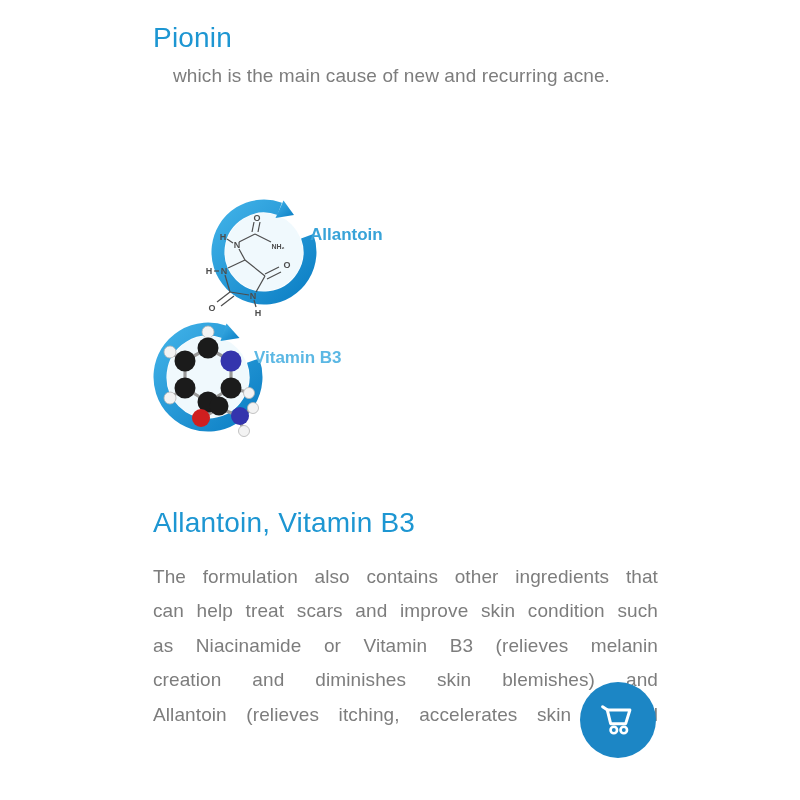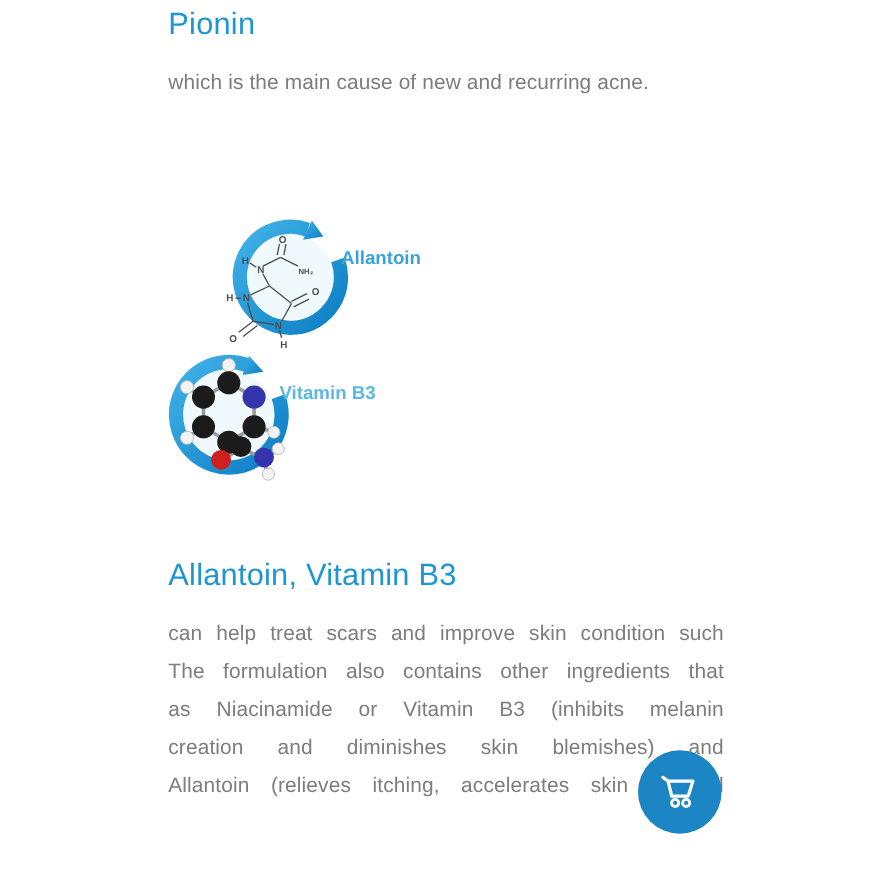--- a/index.html
+++ b/index.html
@@ -7,31 +7,31 @@
     width:800px;height:800px;position:relative;overflow:hidden;
     background:var(--page-bg,#fff);
     font-family:"Liberation Sans","DejaVu Sans",sans-serif;
   }
   .content{position:absolute;left:153px;top:0;width:505px;}
   .heading{
     position:absolute;left:0;margin:0;width:505px;
     font-size:28px;font-weight:400;line-height:42px;
     color:var(--heading,#1d96d2);letter-spacing:.2px;
   }
-  #heading-pionin{top:1px;}
+  #heading-pionin{top:17px;}
   #heading-allantoin{top:502px;}
   .para{
     position:absolute;left:0;width:505px;
     font-size:19px;line-height:34.4px;color:var(--body,#7d7d7d);
     letter-spacing:.1px;
   }
   #para-pionin{top:59px;}
   #para-allantoin{top:560px;}
   .tline{text-align:justify;text-align-last:justify;white-space:normal;}
-  .tline-last{text-align-last:left;}
+  .tline-last{text-align-last:left;margin-left:20px;}
   .figure{position:absolute;left:0;top:192px;}
   .mol-label{font-size:17px;font-weight:700;}
   .lbl-allantoin{fill:var(--allantoin-label,#38a3d8);}
   .lbl-vitamin{fill:var(--vitamin-label,#5cb8e4);}
   .atom{font-size:9px;fill:#4d4d4d;font-weight:700;text-anchor:middle;}
   .atom-sm{font-size:7px;}
   .bond{stroke:#4d4d4d;stroke-width:1.2;fill:none;}
   .stick{stroke:#9a9a9a;stroke-width:3.2;stroke-linecap:round;}
   .ballC{fill:#1b1b1b;}
   .ballH{fill:#f3f3f3;stroke:#b5b5b5;stroke-width:.8;}
@@ -144,23 +144,23 @@
       <circle class="ballH" cx="100" cy="216" r="5.5"></circle>
       <circle class="ballH" cx="91" cy="239" r="5.5"></circle>
     </g>
 
     <text class="mol-label lbl-vitamin" x="101" y="171">Vitamin B3</text>
   </svg>
 
   <h2 class="heading" id="heading-allantoin">Allantoin, Vitamin B3</h2>
 
   <div class="para" id="para-allantoin">
+      <div class="tline">The formulation also contains other ingredients that</div>
       <div class="tline">can help treat scars and improve skin condition such</div>
-      <div class="tline">The formulation also contains other ingredients that</div>
-      <div class="tline">as Niacinamide or Vitamin B3 (inhibits melanin</div>
+      <div class="tline">as Niacinamide or Vitamin B3 (relieves melanin</div>
       <div class="tline">creation and diminishes skin blemishes) and</div>
       <div class="tline">Allantoin (relieves itching, accelerates skin renewal</div>
     </div>
 
 </div>
 
 <button class="fab">
   <svg width="42" height="42" viewBox="0 0 24 24">
     <g fill="none" stroke="#ffffff" stroke-width="1.7" stroke-linejoin="round" stroke-linecap="round">
       <path d="M3.2 4.4 L6 6.3"></path>

